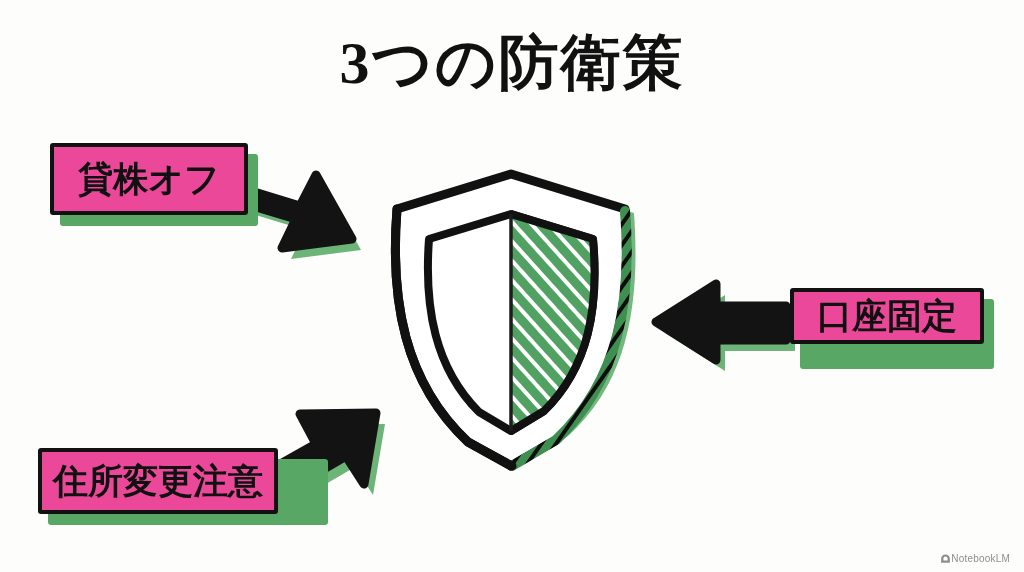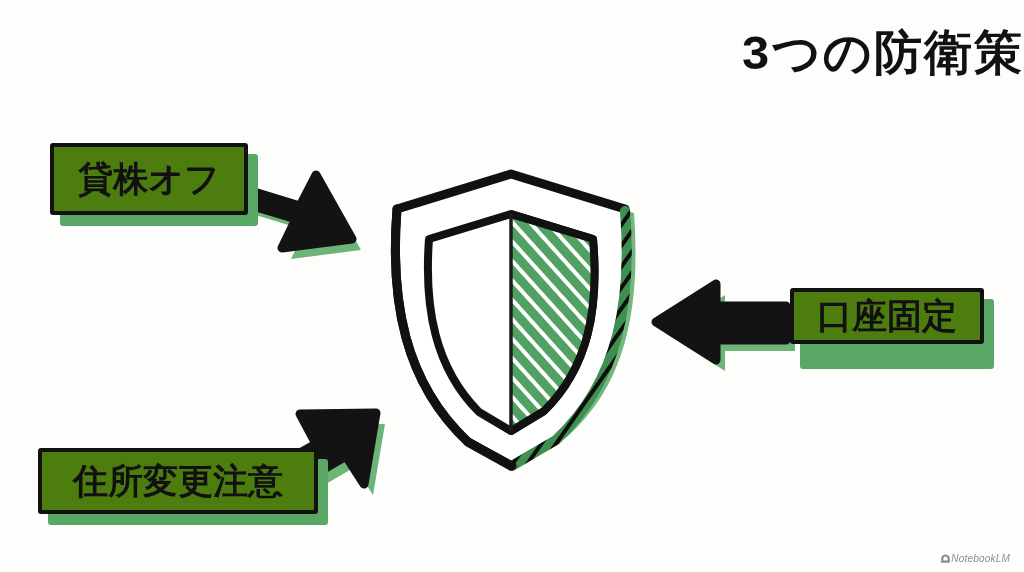--- a/index.html
+++ b/index.html
@@ -9,69 +9,68 @@
     font-family:"Liberation Sans","DejaVu Sans",sans-serif;
     overflow:hidden;
     position:relative;
   }
   #stage{position:absolute;inset:0;width:1024px;height:572px;}
   #art{position:absolute;left:0;top:0;width:1024px;height:572px;}
 
   .title{
     position:absolute;
     left:0;top:30px;width:1024px;
-    text-align:right;
-    font-size:48px;
+    text-align:center;
+    font-size:60px;
     font-weight:700;
     letter-spacing:2px;
     color:#111111;
     line-height:1.1;
-    font-family:Liberation Mono, monospace;
+    font-family:Liberation Serif, serif;
   }
 
   .label-box{
     position:absolute;
     box-sizing:border-box;
-    background:#4d7c0f;
+    background:#ec4899;
     border:4px solid #111111;
     border-radius:3px;
     display:flex;
     align-items:center;
     justify-content:center;
     color:#111111;
     font-weight:700;
     font-family:"DejaVu Sans","Liberation Sans",sans-serif;
     z-index:6;
   }
   .label-shadow{
     position:absolute;
     background:#58a765;
     border-radius:3px;
     z-index:5;
   }
 
   #label-lend      {left:50px; top:143px; width:198px; height:72px; font-size:35px;}
   #shadow-lend     {left:60px; top:154px; width:198px; height:72px;}
 
-  #label-address   {left:38px; top:448px; width:280px; height:66px; font-size:35px;}
+  #label-address   {left:38px; top:448px; width:240px; height:66px; font-size:35px;}
   #shadow-address  {left:48px; top:459px; width:280px; height:66px;}
 
   #label-account   {left:790px; top:288px; width:194px; height:56px; font-size:35px;}
   #shadow-account  {left:800px; top:299px; width:194px; height:70px;}
 
   .watermark{
     position:absolute;
     right:14px;bottom:8px;
     display:flex;align-items:center;
     color:#8e8e8e;
     font-size:10px;
     letter-spacing:.2px;
     font-family:"Liberation Sans",sans-serif;
     z-index:9;
-    font-style:italic;
   }
   .watermark svg{display:block;}
 </style>
 </head>
 <body>
 
 <div id="stage">
 
   <svg id="art" viewBox="0 0 1024 572">
     <defs>

